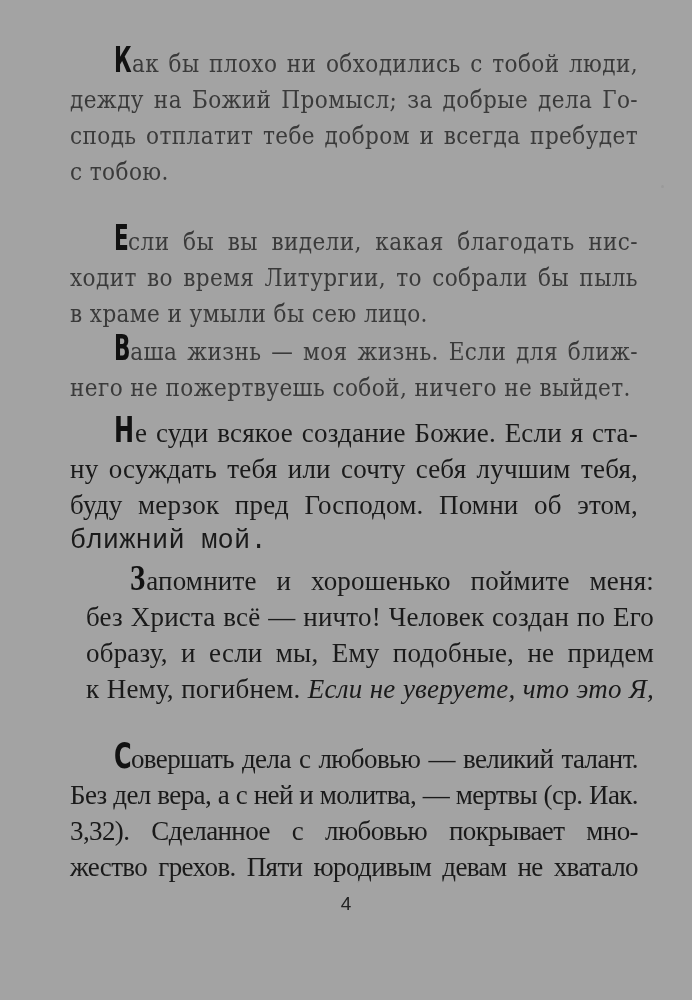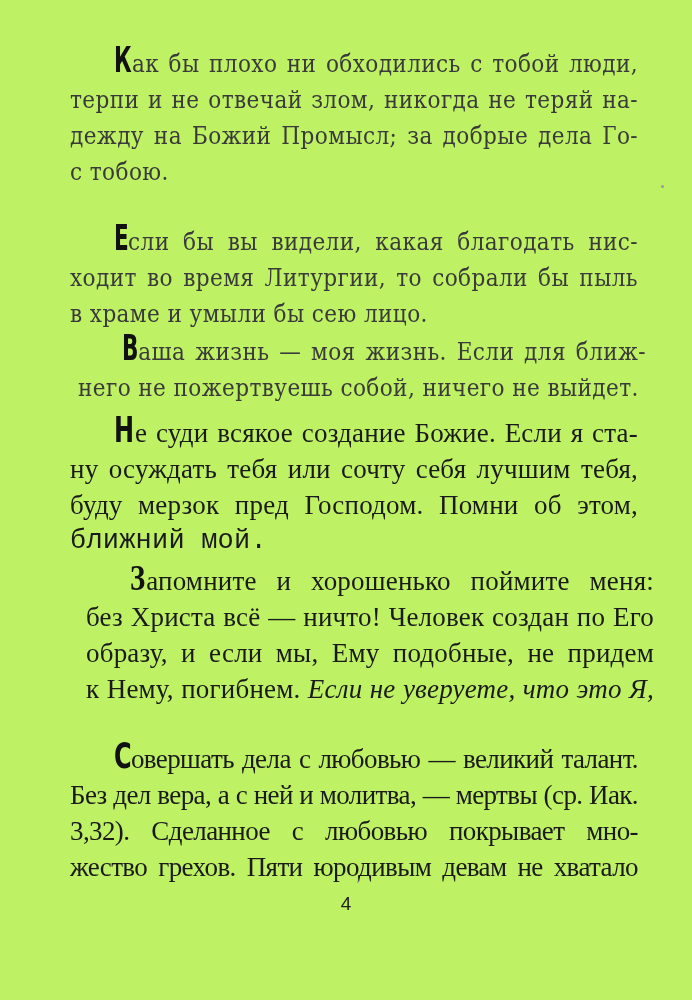--- a/index.html
+++ b/index.html
@@ -13,21 +13,21 @@
       position: relative;
       overflow: hidden;
       font-family: "Liberation Serif", "DejaVu Serif", serif;
       color: #1a1a1a;
     }
     .page {
       position: absolute;
       left: 0; top: 0;
       width: 692px;
       height: 1000px;
-      background: #bef264;
+      background: #a3a3a3;
     }
     .para {
       position: absolute;
       left: 112px;
       width: 540px;
     }
     .line {
       display: block;
       white-space: nowrap;
       font-size: 27px;
@@ -91,32 +91,32 @@
       border-radius: 50%;
     }
   </style>
 </head>
 <body>
 
 <div class="page">
 
   <div class="para" style="top:44px; left:70px; width:568px;">
     <span class="line first fade"><span class="dropcap">К</span><span>ак бы плохо ни обходились с тобой люди,</span></span>
-    <span class="line fade">терпи и не отвечай злом, никогда не теряй на-</span>
     <span class="line fade">дежду на Божий Промысл; за добрые дела Го-</span>
+    <span class="line fade">сподь отплатит тебе добром и всегда пребудет</span>
     <span class="line fade last">с тобою.</span>
   </div>
 
   <div class="para" style="top:222px; left:70px; width:568px;">
     <span class="line first fade"><span class="dropcap">Е</span><span>сли бы вы видели, какая благодать нис-</span></span>
     <span class="line fade">ходит во время Литургии, то собрали бы пыль</span>
     <span class="line fade last">в храме и умыли бы сею лицо.</span>
   </div>
 
-  <div class="para" style="top:332px; left:70px; width:568px;margin-left:8px;">
+  <div class="para" style="top:332px; left:70px; width:568px;">
     <span class="line first fade"><span class="dropcap">В</span><span>аша жизнь — моя жизнь. Если для ближ-</span></span>
     <span class="line fade last">него не пожертвуешь собой, ничего не выйдет.</span>
   </div>
 
   <div class="para" style="top:414px; left:70px; width:568px;">
     <span class="line first"><span class="dropcap">Н</span><span>е суди всякое создание Божие. Если я ста-</span></span>
     <span class="line">ну осуждать тебя или сочту себя лучшим тебя,</span>
     <span class="line">буду мерзок пред Господом. Помни об этом,</span>
     <span class="line last">ближний мой.</span>
   </div>

